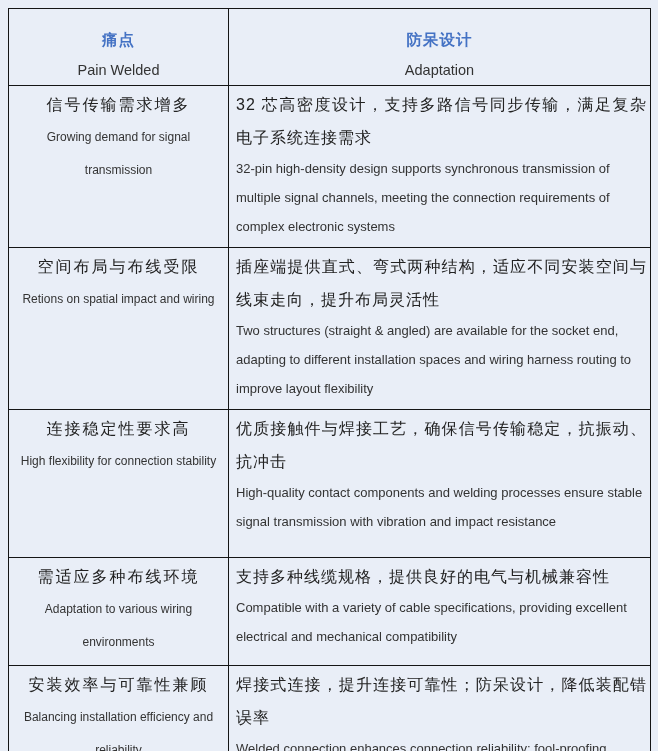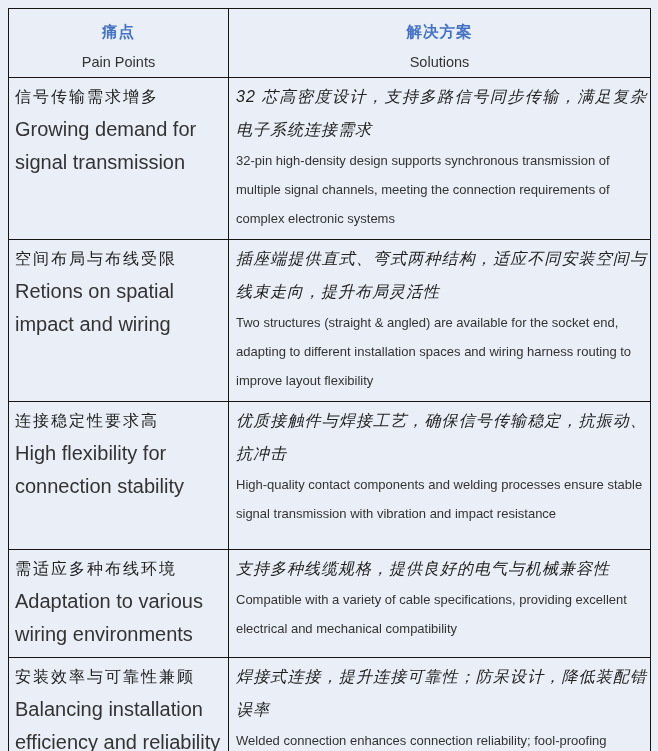--- a/index.html
+++ b/index.html
@@ -25,80 +25,79 @@
     padding: 0;
     overflow: hidden;
   }
   tr.hrow  { height: 61px; }
   tr.row-0 { height: 157px; }
   tr.row-1 { height: 153px; }
   tr.row-2 { height: 148px; padding-left: 44px; }
   tr.row-3 { height: 102px; margin-left: 24px; }
   tr.row-4 { height: 115px; }
 
-  th.hcell { font-weight: normal; padding-top: 8px; }
+  th.hcell { font-weight: normal; padding-top: 16px; }
   .hzh {
     color: #4472C4;
     font-weight: bold;
     font-size: 15.5px;
     line-height: 30px;
     letter-spacing: 1px;
   }
   .hen {
     color: #333333;
     font-size: 14.5px;
     line-height: 30px;
   }
 
-  td.pain { text-align: left; padding: 2px 6px 6px 6px; }
+  td.pain { text-align: center; padding: 2px 6px 6px 6px; }
   td.pain .zh {
     font-size: 16px;
     line-height: 33px;
     letter-spacing: 2px;
     color: #222222;
   }
   td.pain .en {
-    font-size: 20px;
+    font-size: 12px;
     line-height: 33px;
     color: #333333;
   }
 
   td.sol { text-align: left; padding: 2px 3px 6px 7px; }
   td.sol .zh {
     font-size: 16px;
     line-height: 33px;
     letter-spacing: 1px;
     color: #222222;
     text-align: justify;
-    font-style: italic;
   }
   td.sol .en {
     font-size: 13px;
     line-height: 29px;
     color: #333333;
   }
 </style>
 </head>
 <body>
 
 <div class="canvas">
   <table class="ps-table">
     <colgroup>
         <col class="c-left">
         <col class="c-right">
       </colgroup>
     <thead>
       <tr class="hrow">
         <th class="hcell">
           <div class="hzh">痛点</div>
-          <div class="hen">Pain Points</div>
+          <div class="hen">Pain Welded</div>
         </th>
         <th class="hcell">
-          <div class="hzh">解决方案</div>
-          <div class="hen">Solutions</div>
+          <div class="hzh">防呆设计</div>
+          <div class="hen">Adaptation</div>
         </th>
       </tr>
     </thead>
     <tbody>
       <tr class="row-0">
         <td class="pain">
           <div class="zh">信号传输需求增多</div>
           <div class="en">Growing demand for signal transmission</div>
         </td>
         <td class="sol">

